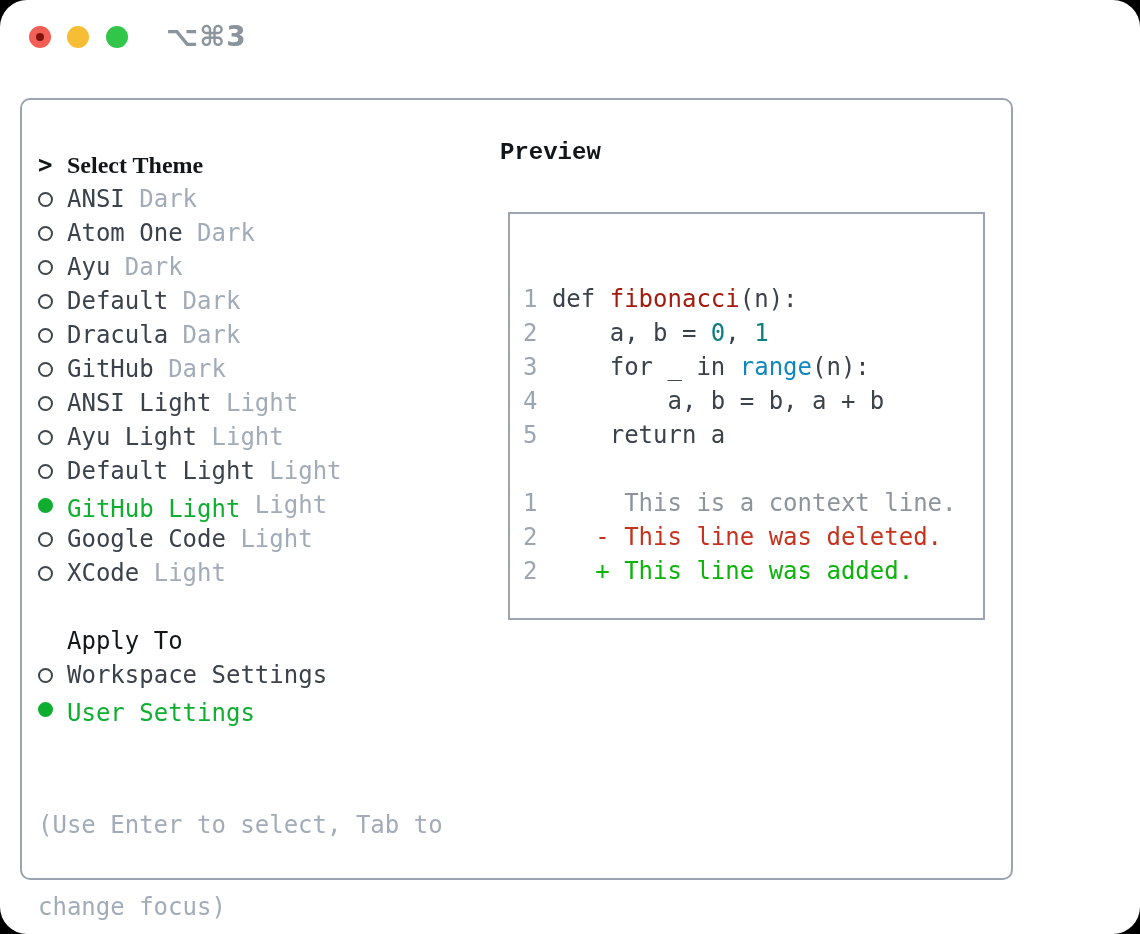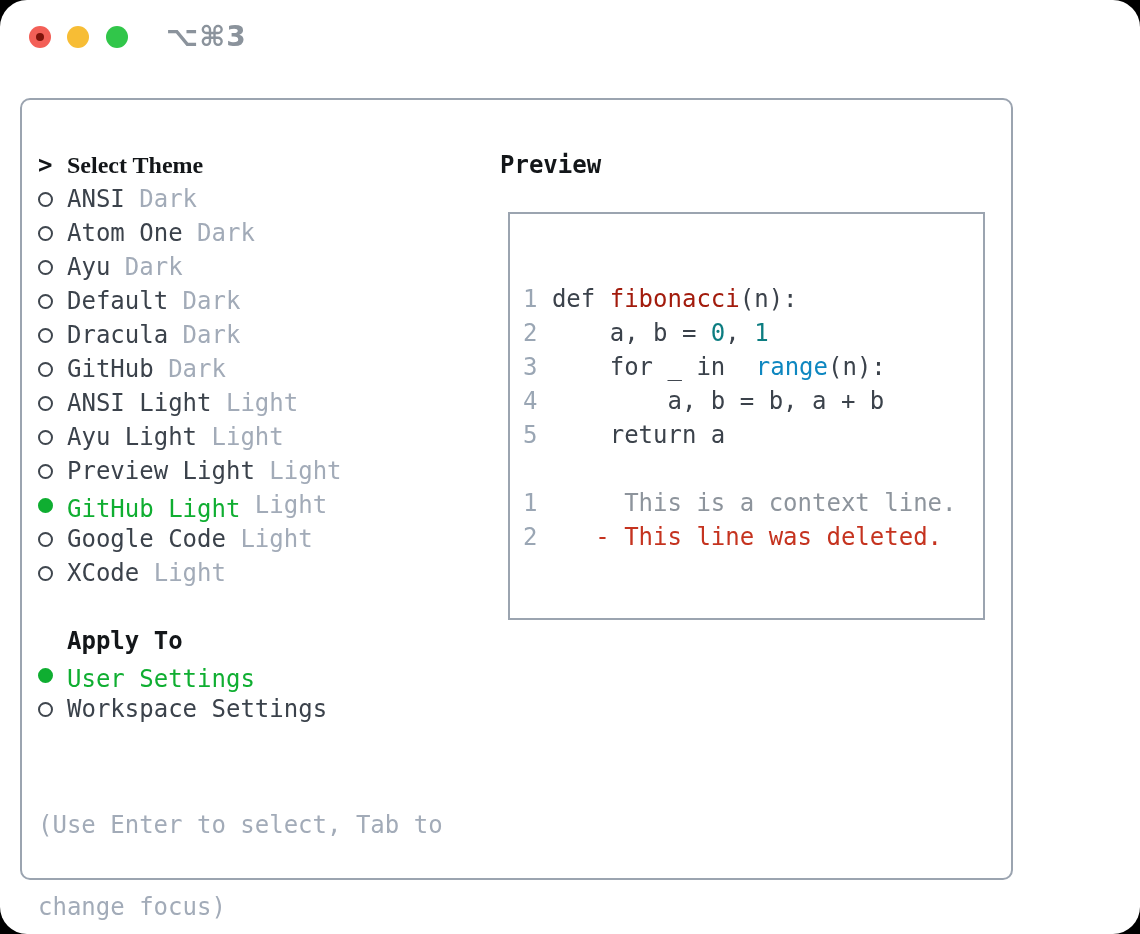--- a/index.html
+++ b/index.html
@@ -25,41 +25,41 @@
     box-sizing:border-box;border:2px solid var(--border_gray,#9ba4b0);border-radius:10px;
     background:#fff;
   }
   .list{position:absolute;left:16px;top:48px;}
   .row{display:flex;align-items:center;height:34px;font-size:24px;color:var(--ink,#3b424b);white-space:pre;}
   .gutter{width:29px;flex:0 0 29px;display:flex;align-items:center;}
   .bullet{width:15px;height:15px;box-sizing:border-box;border:2.5px solid #3f464e;border-radius:50%;}
   .bullet.selected{border-color:var(--selection_green,#0fae31);background:var(--selection_green,#0fae31);}
   .prompt{font-weight:bold;color:var(--heading_ink,#131619);}
   .heading{font-weight:bold;color:var(--heading_ink,#131619);font-family:Liberation Serif, serif;}
-  .subheading{color:var(--heading_ink,#131619);font-weight:bold;}
+  .subheading{color:var(--heading_ink,#131619);}
   .name.selected{color:var(--selection_green,#0fae31);margin-top:8px;}
   .variant{color:var(--muted,#a2abb8);}
   .hint-row{color:var(--muted,#a2abb8);margin-top:48px;}
   
   .preview-heading{
-    position:absolute;left:478px;top:48px;height:34px;line-height:34px;
-    font-size:24px;font-weight:bold;color:var(--heading_ink,#131619);
+    position:absolute;left:478px;top:36px;height:34px;line-height:34px;
+    font-size:24px;font-weight:bold;color:var(--heading_ink,#131619);font-family:Liberation Mono, monospace;
   }
   .preview-box{
     position:absolute;left:486px;top:112px;width:477px;height:408px;
     box-sizing:border-box;border:2px solid var(--border_gray,#9ba4b0);
     padding:68px 0 0 13px;overflow:hidden;background:#fff;
   }
   .code-line{height:34px;line-height:34px;font-size:24px;white-space:pre;}
   .tok-ln{color:var(--line_number_gray,#9aa6b4);}
   .tok-plain{color:var(--code_ink,#3b424b);}
   .tok-kw{color:var(--code_ink,#3b424b);}
   .tok-title{color:var(--function_red,#a21b0c);}
   .tok-num{color:var(--number_teal,#0c7d81);}
-  .tok-builtin{color:var(--builtin_blue,#0e87c0);margin-left:16px;}
+  .tok-builtin{color:var(--builtin_blue,#0e87c0);}
   .tok-ctx{color:var(--context_gray,#8d949c);}
   .tok-del{color:var(--deleted_red,#c5331f);}
   .tok-add{color:var(--added_green,#0cb30a);}
 </style>
 </head>
 <body>
 
 <div class="window">
 
   <div>
@@ -116,21 +116,21 @@
     <span class="name">ANSI Light</span><span class="variant"> Light</span>
   </div>
 
   <div class="row">
     <span class="gutter"><span class="bullet"></span></span>
     <span class="name">Ayu Light</span><span class="variant"> Light</span>
   </div>
 
   <div class="row">
     <span class="gutter"><span class="bullet"></span></span>
-    <span class="name">Preview Light</span><span class="variant"> Light</span>
+    <span class="name">Default Light</span><span class="variant"> Light</span>
   </div>
 
   <div class="row">
     <span class="gutter"><span class="bullet selected"></span></span>
     <span class="name selected">GitHub Light</span><span class="variant"> Light</span>
   </div>
 
   <div class="row">
     <span class="gutter"><span class="bullet"></span></span>
     <span class="name">Google Code</span><span class="variant"> Light</span>
@@ -144,43 +144,44 @@
 
       <div class="row"></div>
 
       <div class="row">
         <span class="gutter"></span>
         <span class="subheading">Apply To</span>
       </div>
 
       <div id="apply-options">
   <div class="row">
-    <span class="gutter"><span class="bullet selected"></span></span>
-    <span class="name selected">User Settings</span>
+    <span class="gutter"><span class="bullet"></span></span>
+    <span class="name">Workspace Settings</span>
   </div>
 
   <div class="row">
-    <span class="gutter"><span class="bullet"></span></span>
-    <span class="name">Workspace Settings</span>
+    <span class="gutter"><span class="bullet selected"></span></span>
+    <span class="name selected">User Settings</span>
   </div>
 </div>
 
       <div class="row"></div>
 
       <div class="row hint-row">(Use Enter to select, Tab to</div>
       <div class="row hint-row">change focus)</div>
     </div>
 
     <div class="preview-heading">Preview</div>
 
     <div class="preview-box" id="preview-code">
         <div class="code-line"><span class="tok-ln">1 </span><span class="tok-kw">def </span><span class="tok-title">fibonacci</span><span class="tok-plain">(n):</span></div>
         <div class="code-line"><span class="tok-ln">2 </span><span class="tok-plain">    a, b = </span><span class="tok-num">0</span><span class="tok-plain">, </span><span class="tok-num">1</span></div>
         <div class="code-line"><span class="tok-ln">3 </span><span class="tok-plain">    for _ in </span><span class="tok-builtin">range</span><span class="tok-plain">(n):</span></div>
         <div class="code-line"><span class="tok-ln">4 </span><span class="tok-plain">        a, b = b, a + b</span></div>
         <div class="code-line"><span class="tok-ln">5 </span><span class="tok-plain">    return a</span></div>
         <div class="code-line"></div>
         <div class="code-line"><span class="tok-ln">1 </span><span class="tok-ctx">     This is a context line.</span></div>
         <div class="code-line"><span class="tok-ln">2 </span><span class="tok-del">   - This line was deleted.</span></div>
+        <div class="code-line"><span class="tok-ln">2 </span><span class="tok-add">   + This line was added.</span></div>
       </div>
 
   </div>
 </div>
 
 </body></html>

